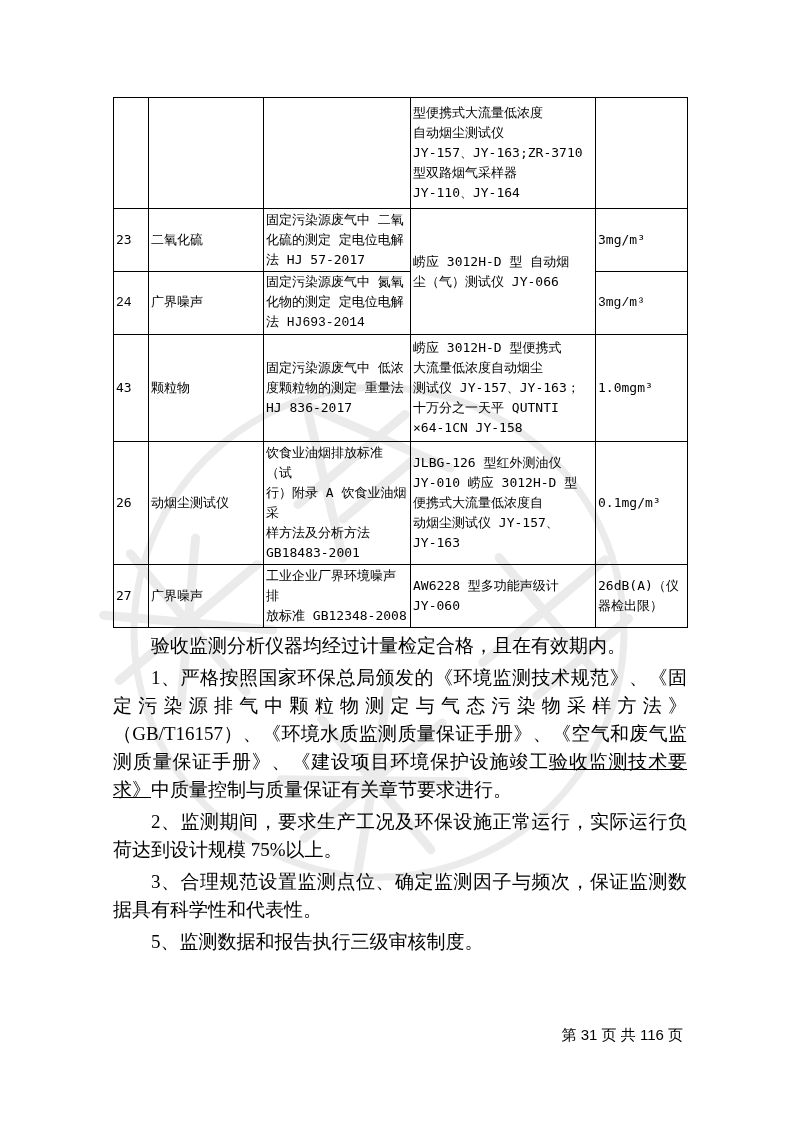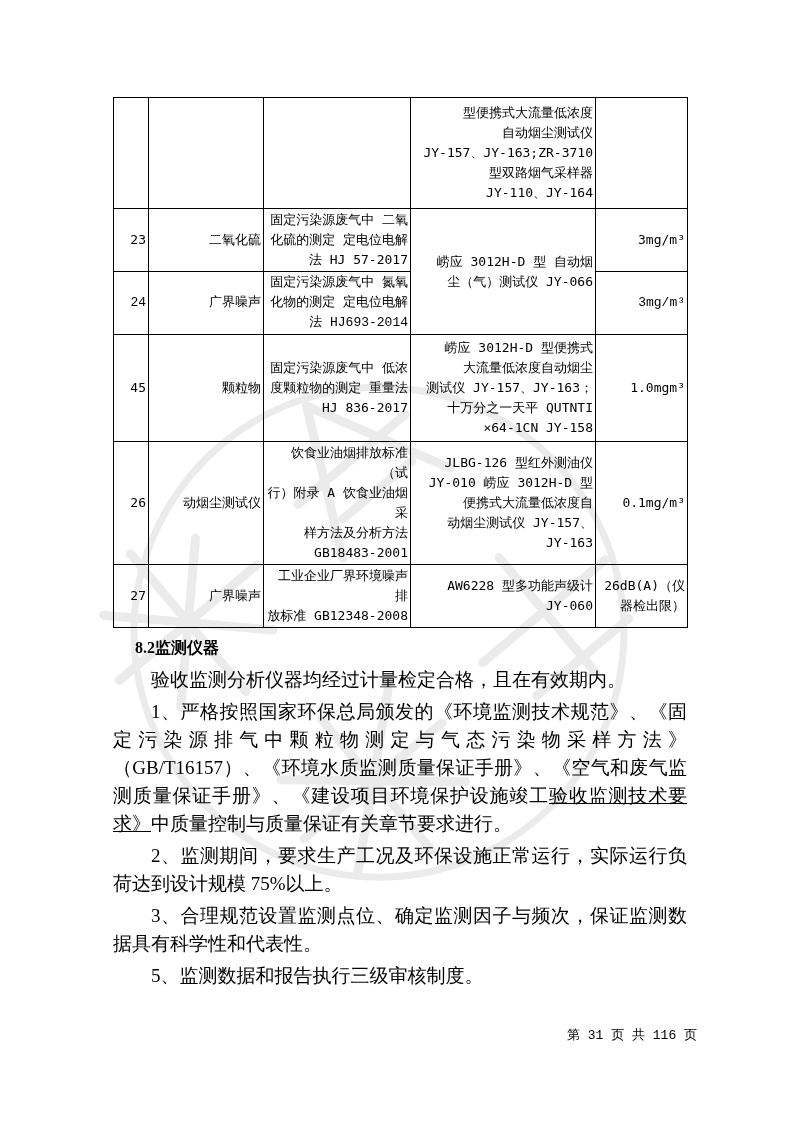--- a/index.html
+++ b/index.html
@@ -17,21 +17,21 @@
   }
   .content{
     position:absolute;left:113px;top:97px;width:574px;z-index:1;
   }
   table.monitor{
     border-collapse:collapse;table-layout:fixed;width:574px;
   }
   table.monitor td{
     border:1px solid #000;
     font-size:13px;line-height:20px;
-    text-align:right;vertical-align:middle;
+    text-align:left;vertical-align:middle;
     padding:1px 2px;
     white-space:pre-line;
     word-break:break-word;
     font-family:"DejaVu Sans Mono","Liberation Serif",serif;
   }
   tr.h-cont td{height:108px;}
   tr.h23 td{height:57px;}
   tr.h24 td{height:58px;font-family:Liberation Mono, monospace;}
   tr.h25 td{height:104px;}
   tr.h26 td{height:103px;}
@@ -39,23 +39,23 @@
   .sec-heading{
     font-size:16px;font-weight:bold;line-height:28px;
     margin:6px 0 0 0;padding-left:22px;
   }
   .para{
     font-size:19px;line-height:28px;text-align:justify;
     text-indent:2em;margin:4px 0 0 0;
   }
   .uline{text-decoration:underline;}
   .footer{
-    position:absolute;top:1026px;right:96px;
-    font-size:13px;z-index:1;
-    font-family:Liberation Mono, monospace;
+    position:absolute;top:1026px;right:110px;
+    font-size:15px;z-index:1;
+    font-family:Liberation Sans, sans-serif;
   }
 </style>
 </head>
 <body>
 
 <div class="page">
 
   <svg class="watermark" viewBox="0 0 660 700">
     <g stroke="#dcdcdc" stroke-width="9" fill="none" stroke-linecap="round" transform="rotate(-40 330 350)">
       <path d="M 80 180 L 260 180 M 170 90 L 170 270 M 110 120 L 230 240 M 230 120 L 110 240"></path>
@@ -100,21 +100,21 @@
         </tr>
         <tr class="h24">
           <td>24</td>
           <td>广界噪声</td>
           <td>固定污染源废气中 氮氧
 化物的测定 定电位电解
 法 HJ693-2014</td>
           <td>3mg/m³</td>
         </tr>
         <tr class="h25">
-          <td>45</td>
+          <td>43</td>
           <td>颗粒物</td>
           <td>固定污染源废气中 低浓
 度颗粒物的测定 重量法
 HJ 836-2017</td>
           <td>崂应 3012H-D 型便携式
 大流量低浓度自动烟尘
 测试仪 JY-157、JY-163；
 十万分之一天平 QUTNTI
 ×64-1CN JY-158</td>
           <td>1.0mgm³</td>
@@ -139,21 +139,20 @@
           <td>工业企业厂界环境噪声排
 放标准 GB12348-2008</td>
           <td>AW6228 型多功能声级计
 JY-060</td>
           <td>26dB(A)（仪
 器检出限）</td>
         </tr>
       </tbody>
     </table>
 
-    <div class="sec-heading">8.2监测仪器</div>
     <p class="para">验收监测分析仪器均经过计量检定合格，且在有效期内。</p>
 
 
     <p class="para"><span>1、严格按照国家环保总局颁发的《环境监测技术规范》、《固定污染源排气中颗粒物测定与气态污染物采样方法》（GB/T16157）、《环境水质监测质量保证手册》、《空气和废气监测质量保证手册》、《建设项目环境保护设施竣工</span><span class="uline">验收监测技术要求》</span><span>中质量控制与质量保证有关章节要求进行。</span></p>
     <p class="para">2、监测期间，要求生产工况及环保设施正常运行，实际运行负荷达到设计规模 75%以上。</p>
     <p class="para">3、合理规范设置监测点位、确定监测因子与频次，保证监测数据具有科学性和代表性。</p>
     <p class="para">5、监测数据和报告执行三级审核制度。</p>
 
   </div>
 

